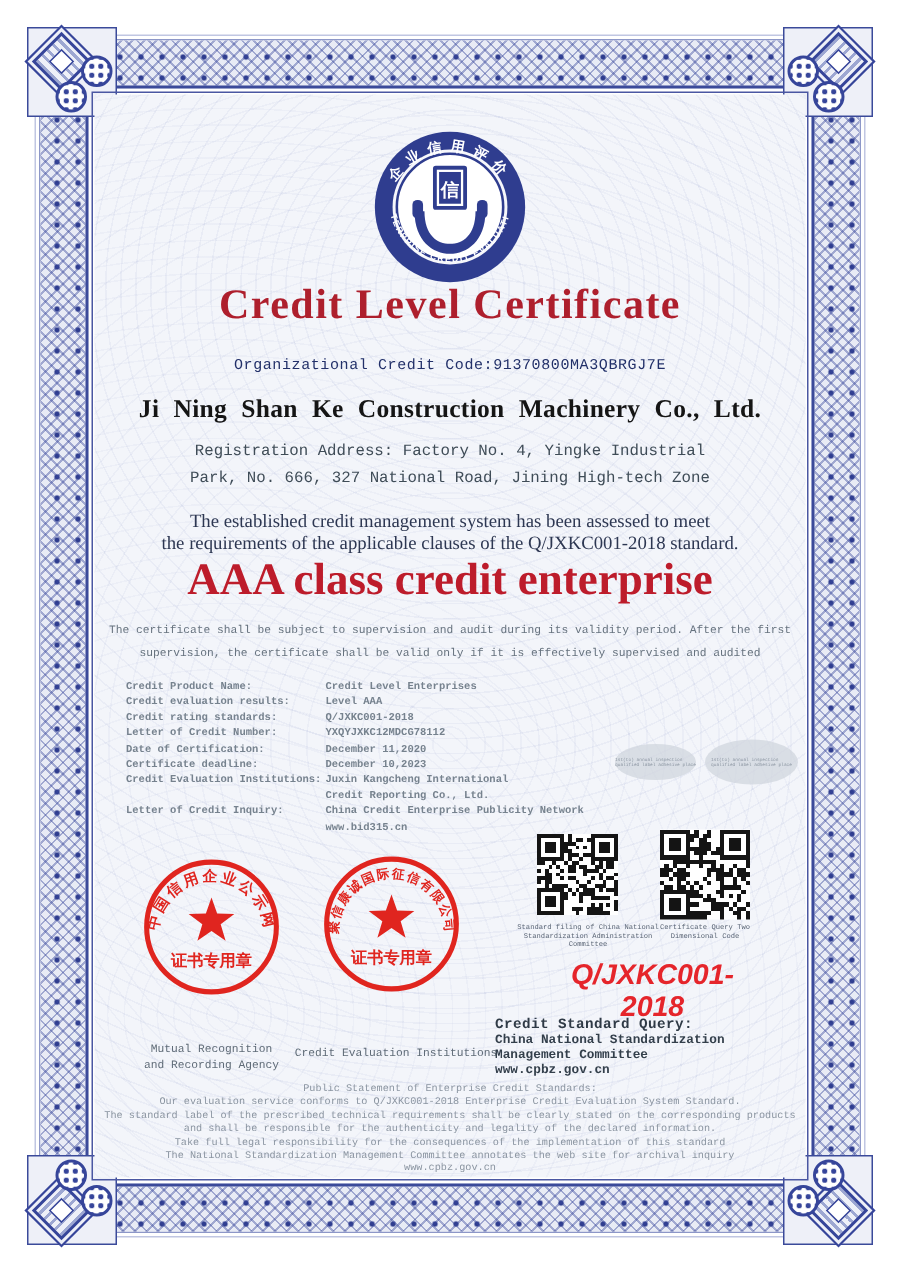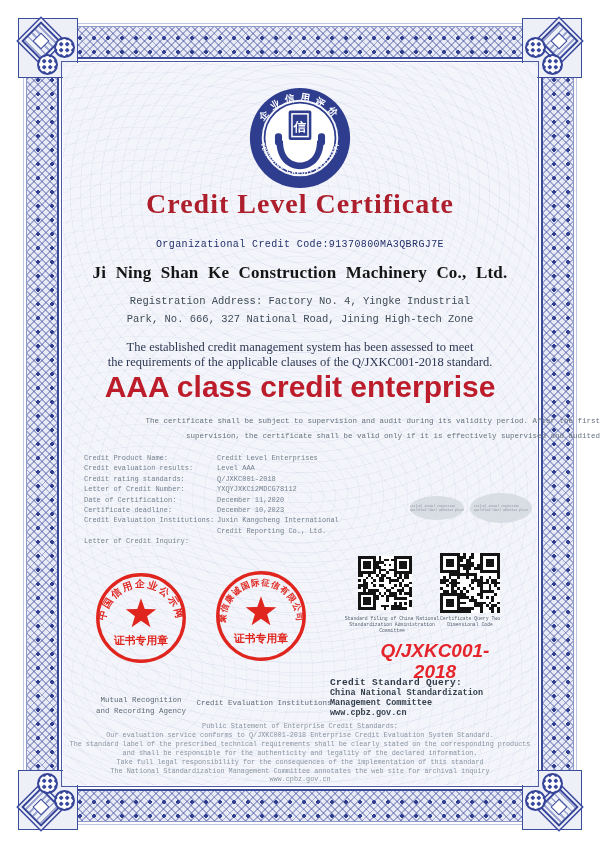--- a/index.html
+++ b/index.html
@@ -40,24 +40,24 @@
       repeating-radial-gradient(circle at 50% 60%, transparent 0 11px, rgba(104,119,184,.06) 11px 12px),
       repeating-radial-gradient(circle at 18% 85%, transparent 0 10px, rgba(104,119,184,.05) 10px 11px);}
   
   .abs{position:absolute;}
   .center{left:0;width:600px;text-align:center;font-family:Liberation Serif, serif;}
   .title{font-family:"Liberation Serif",serif;font-weight:bold;font-size:28px;color:#ae1f2d;letter-spacing:1px;}
   .orgcode{font-family:"Liberation Mono",monospace;font-size:10px;color:#223069;letter-spacing:.4px;}
   .company{font-size:17px;font-weight:bold;color:#151515;word-spacing:5px;letter-spacing:.2px;}
   .address{font-family:"Liberation Mono",monospace;font-size:10.5px;color:#3f4c57;line-height:17.5px;}
   .assess{font-family:"Liberation Serif",serif;font-size:12.5px;color:#2d3752;line-height:15px;}
-  .grade{font-family:Liberation Sans, sans-serif;font-weight:bold;font-size:30px;color:#bd1c2b;}
-  .superv{font-family:"Liberation Mono",monospace;font-size:7.5px;color:#66727e;line-height:14.5px;text-align:right;}
+  .grade{font-family:Liberation Serif, serif;font-weight:bold;font-size:30px;color:#bd1c2b;}
+  .superv{font-family:"Liberation Mono",monospace;font-size:7.5px;color:#66727e;line-height:14.5px;}
   .details{left:84px;top:453px;right:28px;font-family:"Liberation Mono",monospace;
-           font-size:7px;color:#76828e;line-height:10.4px;}
+           font-size:7px;color:#76828e;line-height:10.4px;font-weight:bold;}
   .drow{display:flex;}
   .dlabel{width:133px;flex-shrink:0;white-space:pre;}
   .dvalue{white-space:pre;}
   .oval{position:absolute;background:rgba(208,214,221,.75);border-radius:50%;
         display:flex;flex-direction:column;align-items:center;justify-content:center;}
   .oval .t{font-family:"Liberation Mono",monospace;font-size:6px;color:#8a94a0;white-space:nowrap;
            transform:scale(.5);transform-origin:center;line-height:7px;}
   .qr{position:absolute;background:#fff;}
   .qrcap{position:absolute;text-align:center;font-family:"Liberation Mono",monospace;font-size:7px;
          color:#5a6575;line-height:8.5px;white-space:pre-line;transform:scale(.68);transform-origin:center top;}
@@ -182,20 +182,22 @@
         <span class="dlabel">Certificate deadline:</span>
         <span class="dvalue">December 10,2023</span>
       </div>
     <div class="drow">
         <span class="dlabel">Credit Evaluation Institutions:</span>
         <span class="dvalue">Juxin Kangcheng International
 Credit Reporting Co., Ltd.</span>
       </div>
     <div class="drow">
         <span class="dlabel">Letter of Credit Inquiry:</span>
+        <span class="dvalue">China Credit Enterprise Publicity Network
+www.bid315.cn</span>
       </div>
   </div>
 
   <div class="oval" style="left:410px;top:496px;width:54px;height:24px">
     <div class="t"><span>1st(to) annual inspection</span><br><span>qualified label adhesive place</span></div>
   </div>
   <div class="oval" style="left:470px;top:493px;width:62px;height:30px">
     <div class="t"><span>1st(to) annual inspection</span><br><span>qualified label adhesive place</span></div>
   </div>
 

